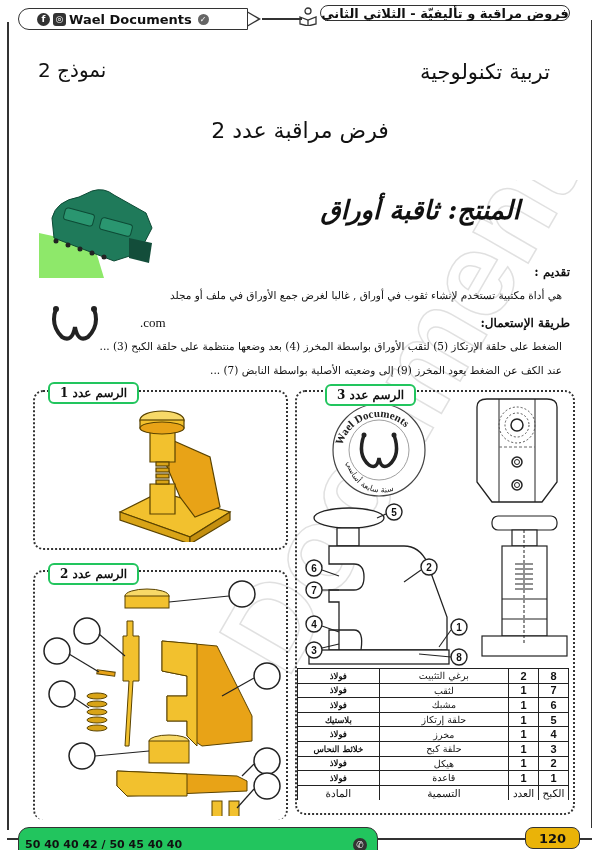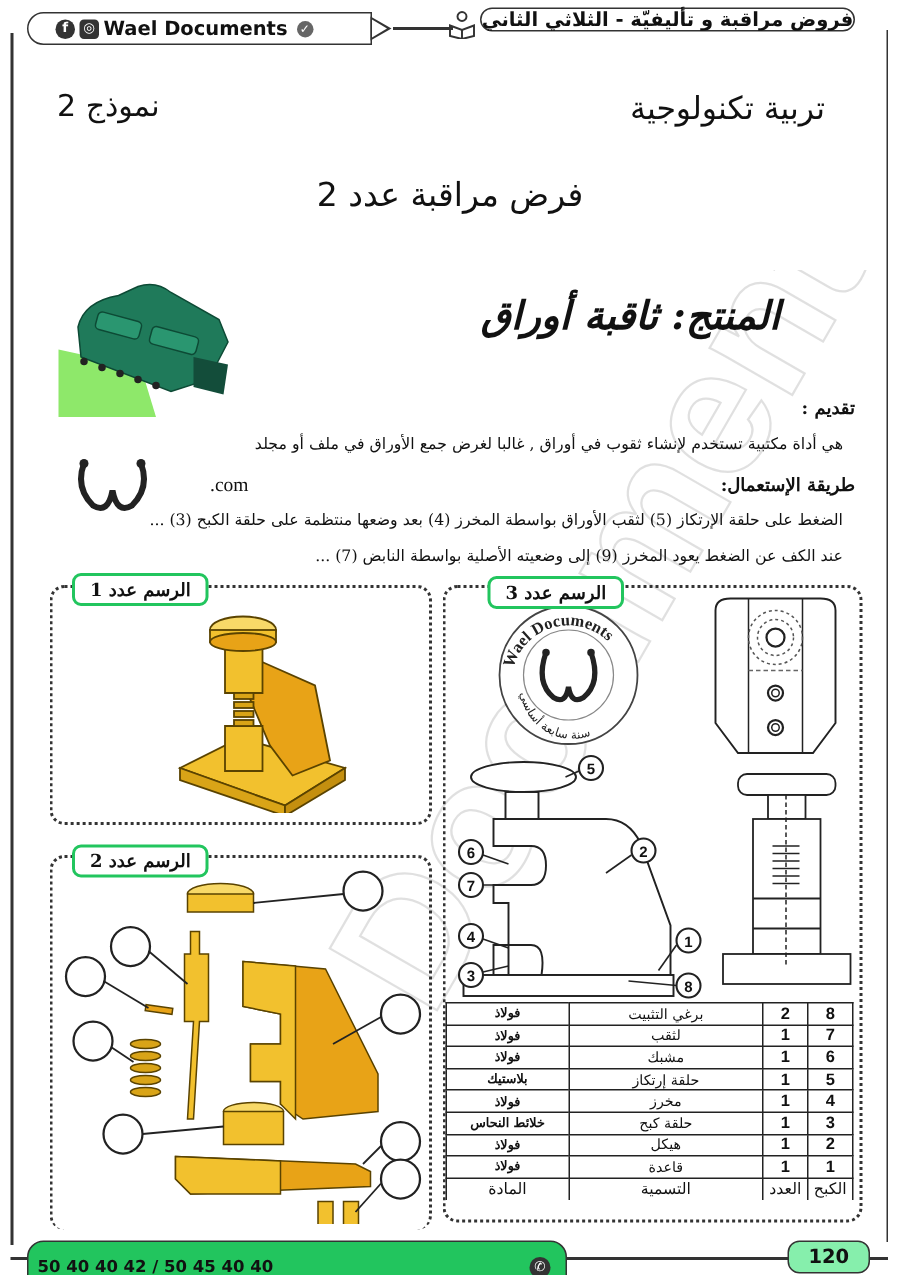--- a/index.html
+++ b/index.html
@@ -73,21 +73,21 @@
   
   .footer-line { position: absolute; left: 7px; top: 838px; width: 585px; height: 1.5px; background: #333; }
   .footer-pill {
     position: absolute; left: 18px; top: 827px; width: 360px; height: 35px; border: 1.5px solid #333;
     border-radius: 11px; background: #22c55e; display: flex; align-items: center; justify-content: space-between;
     padding: 0 10px 0 6px; font-weight: bold; font-size: 11px;
   }
   .phone-icon { width: 14px; height: 14px; border-radius: 50%; background: #333; color: #fff; display: inline-flex; align-items: center; justify-content: center; font-size: 9px; }
   .page-pill {
     position: absolute; left: 525px; top: 827px; width: 55px; height: 22px; border: 1.5px solid #333;
-    border-radius: 8px; background: #86efac; display: flex; align-items: center; justify-content: center;
+    border-radius: 8px; background: #eab308; display: flex; align-items: center; justify-content: center;
     font-weight: bold; font-size: 13px;
   }
 
   .wm { position: absolute; left: 120px; top: 180px; width: 520px; height: 600px; pointer-events: none; opacity: 0.25; }
 </style>
 </head>
 <body>
 
 <svg class="wm" viewBox="0 0 520 600">
   <g transform="rotate(-60 260 300)" fill="none" stroke="#777" stroke-width="1.5">

